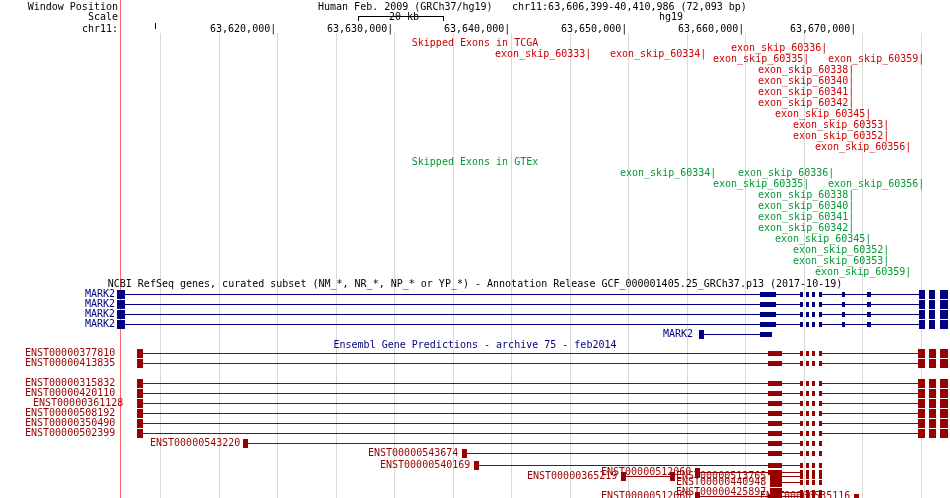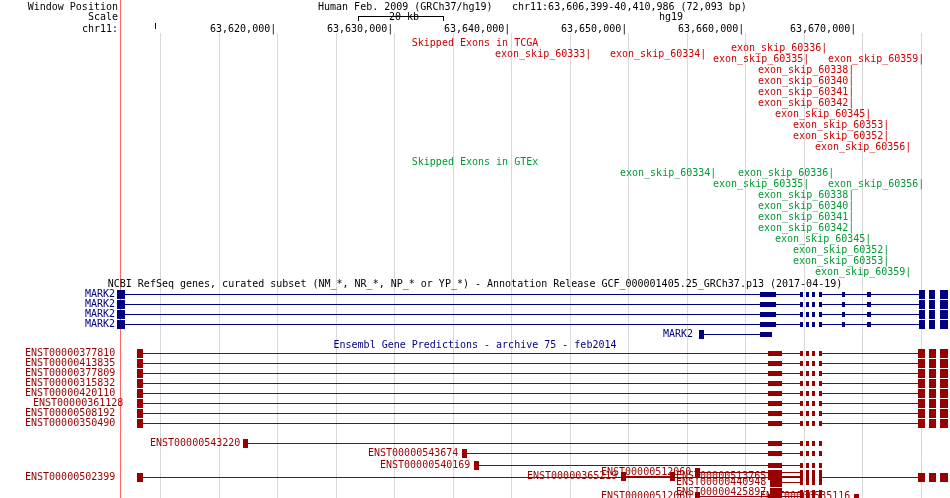--- a/index.html
+++ b/index.html
@@ -178,21 +178,21 @@
   <div class="flabel green" style="left:828px; top:178px;">exon_skip_60356|</div>
   <div class="flabel green" style="left:758px; top:189px;">exon_skip_60338|</div>
   <div class="flabel green" style="left:758px; top:200px;">exon_skip_60340|</div>
   <div class="flabel green" style="left:758px; top:211px;">exon_skip_60341|</div>
   <div class="flabel green" style="left:758px; top:222px;">exon_skip_60342|</div>
   <div class="flabel green" style="left:775px; top:233px;">exon_skip_60345|</div>
   <div class="flabel green" style="left:793px; top:244px;">exon_skip_60352|</div>
   <div class="flabel green" style="left:793px; top:255px;">exon_skip_60353|</div>
   <div class="flabel green" style="left:815px; top:266px;">exon_skip_60359|</div>
 
-  <div class="track-title t-black" style="left:0px; top:278px; width:950px; text-align:center;">NCBI RefSeq genes, curated subset (NM_*, NR_*, NP_* or YP_*) - Annotation Release GCF_000001405.25_GRCh37.p13 (2017-04-19)</div>
+  <div class="track-title t-black" style="left:0px; top:278px; width:950px; text-align:center;">NCBI RefSeq genes, curated subset (NM_*, NR_*, NP_* or YP_*) - Annotation Release GCF_000001405.25_GRCh37.p13 (2017-10-19)</div>
 
   <div class="gene-row" style="left:0px; top:290px; width:950px;">
     <div class="name-left navy" style="left:85px; top:-2px;">MARK2</div>
     <div class="exon navy" style="left:117px; width:8px;"></div>
     <div class="gene-line navy" style="left:125px; width:635px;"></div>
     <div class="exon navy thin" style="left:760px; width:16px;"></div>
     <div class="gene-line navy" style="left:776px; width:24px;"></div>
     <div class="exon navy thin" style="left:800px; width:3px;"></div>
     <div class="exon navy thin" style="left:806px; width:3px;"></div>
     <div class="exon navy thin" style="left:812px; width:3px;"></div>
@@ -301,35 +301,20 @@
     <div class="exon dkred thin" style="left:800px; width:3px;"></div>
     <div class="exon dkred thin" style="left:806px; width:3px;"></div>
     <div class="exon dkred thin" style="left:812px; width:3px;"></div>
     <div class="exon dkred thin" style="left:819px; width:3px;"></div>
     <div class="gene-line dkred" style="left:822px; width:96px;"></div>
     <div class="exon dkred" style="left:918px; width:7px;"></div>
     <div class="exon dkred" style="left:929px; width:7px;"></div>
     <div class="exon dkred" style="left:940px; width:8px;"></div>
   </div>
 
-  <div class="gene-row" style="left:0px; top:369px; width:950px;">
-    <div class="name-left dkred" style="left:25px; top:-2px;">ENST00000377809</div>
-    <div class="exon dkred" style="left:137px; width:6px;"></div>
-    <div class="gene-line dkred" style="left:143px; width:625px;"></div>
-    <div class="exon dkred thin" style="left:768px; width:14px;"></div>
-    <div class="gene-line dkred" style="left:782px; width:18px;"></div>
-    <div class="exon dkred thin" style="left:800px; width:3px;"></div>
-    <div class="exon dkred thin" style="left:806px; width:3px;"></div>
-    <div class="exon dkred thin" style="left:812px; width:3px;"></div>
-    <div class="exon dkred thin" style="left:819px; width:3px;"></div>
-    <div class="gene-line dkred" style="left:822px; width:96px;"></div>
-    <div class="exon dkred" style="left:918px; width:7px;"></div>
-    <div class="exon dkred" style="left:929px; width:7px;"></div>
-    <div class="exon dkred" style="left:940px; width:8px;"></div>
-  </div>
 
   <div class="gene-row" style="left:0px; top:379px; width:950px;">
     <div class="name-left dkred" style="left:25px; top:-2px;">ENST00000315832</div>
     <div class="exon dkred" style="left:137px; width:6px;"></div>
     <div class="gene-line dkred" style="left:143px; width:625px;"></div>
     <div class="exon dkred thin" style="left:768px; width:14px;"></div>
     <div class="gene-line dkred" style="left:782px; width:18px;"></div>
     <div class="exon dkred thin" style="left:800px; width:3px;"></div>
     <div class="exon dkred thin" style="left:806px; width:3px;"></div>
     <div class="exon dkred thin" style="left:812px; width:3px;"></div>
@@ -397,21 +382,21 @@
     <div class="exon dkred thin" style="left:800px; width:3px;"></div>
     <div class="exon dkred thin" style="left:806px; width:3px;"></div>
     <div class="exon dkred thin" style="left:812px; width:3px;"></div>
     <div class="exon dkred thin" style="left:819px; width:3px;"></div>
     <div class="gene-line dkred" style="left:822px; width:96px;"></div>
     <div class="exon dkred" style="left:918px; width:7px;"></div>
     <div class="exon dkred" style="left:929px; width:7px;"></div>
     <div class="exon dkred" style="left:940px; width:8px;"></div>
   </div>
 
-  <div class="gene-row" style="left:0px; top:429px; width:774px;margin-top:44px;">
+  <div class="gene-row" style="left:0px; top:429px; width:774px;">
     <div class="name-left dkred" style="left:25px; top:-2px;">ENST00000502399</div>
     <div class="exon dkred" style="left:137px; width:6px;"></div>
     <div class="gene-line dkred" style="left:143px; width:625px;"></div>
     <div class="exon dkred thin" style="left:768px; width:14px;"></div>
     <div class="gene-line dkred" style="left:782px; width:18px;"></div>
     <div class="exon dkred thin" style="left:800px; width:3px;"></div>
     <div class="exon dkred thin" style="left:806px; width:3px;"></div>
     <div class="exon dkred thin" style="left:812px; width:3px;"></div>
     <div class="exon dkred thin" style="left:819px; width:3px;"></div>
     <div class="gene-line dkred" style="left:822px; width:96px;"></div>

